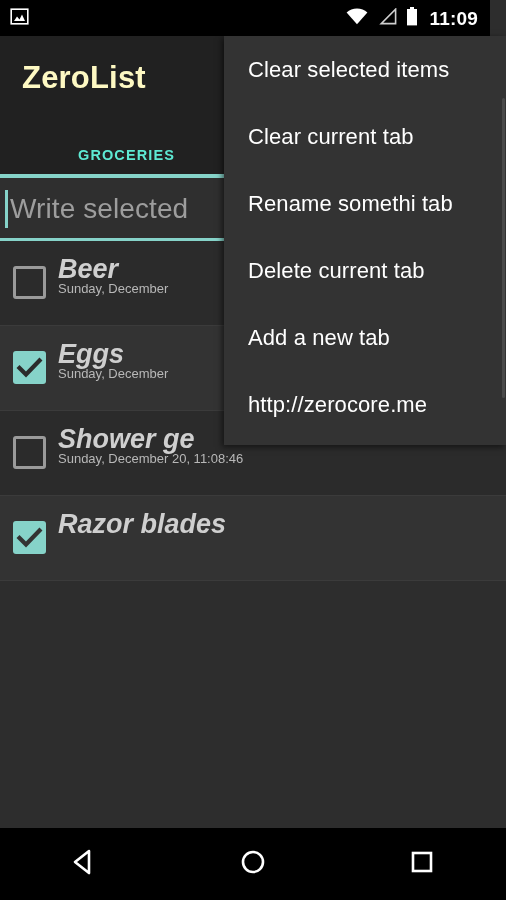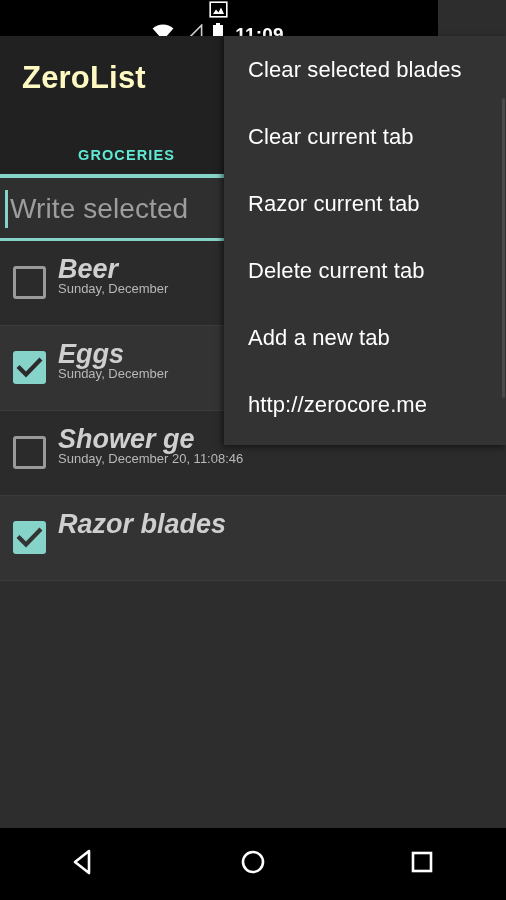--- a/index.html
+++ b/index.html
@@ -16,28 +16,27 @@
     width: 506px;
     height: 900px;
     overflow: hidden;
     background: #2d2d2d;
   }
 
   
   #status-bar {
     position: absolute;
     left: 0; top: 0;
-    width: 438px;
+    width: 490px;
     height: 36px;
     background: #000;
     display: flex;
     align-items: center;
     box-sizing: border-box;
     padding: 0 12px 0 10px;
-    flex-direction: column;
   }
   #status-bar .left-icons {
     display: flex;
     align-items: center;
     gap: 8px;
     flex: 1;
   }
   #status-bar .right-icons {
     display: flex;
     align-items: center;
@@ -321,23 +320,23 @@
         <svg width="33" height="33" viewBox="0 0 33 33">
           <path d="M6.5 17 L13 23.5 L26.5 9.5" fill="none" stroke="#333333" stroke-width="4.2" stroke-linecap="square"></path>
         </svg>
       </div>
       <div class="item-name">Razor blades</div>
     </div>
 
   </div>
 
   <div id="overflow-menu">
-    <div class="menu-item">Clear selected blades</div>
+    <div class="menu-item">Clear selected items</div>
     <div class="menu-item">Clear current tab</div>
-    <div class="menu-item">Razor current tab</div>
+    <div class="menu-item">Rename somethi tab</div>
     <div class="menu-item">Delete current tab</div>
     <div class="menu-item">Add a new tab</div>
     <div class="menu-item">http://zerocore.me</div>
     <div id="menu-scrollbar"></div>
   </div>
 
   <div id="nav-bar">
     <div class="nav-btn">
       <span>
         <svg width="30" height="30" viewBox="0 0 30 30">

